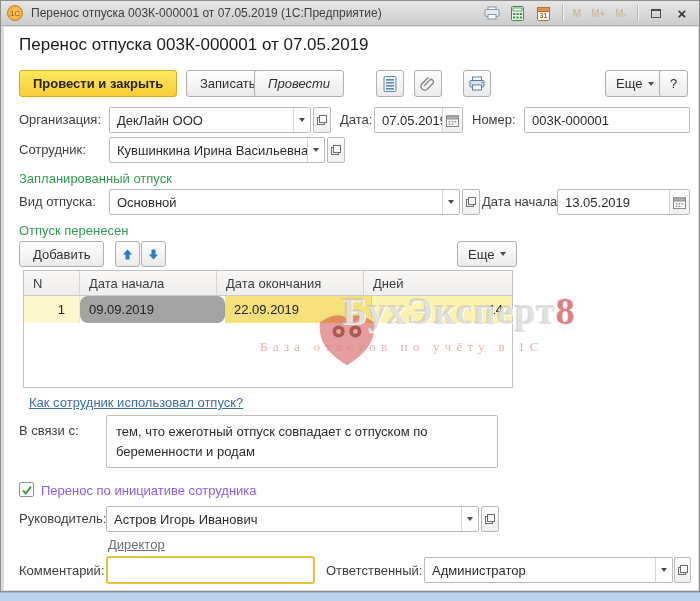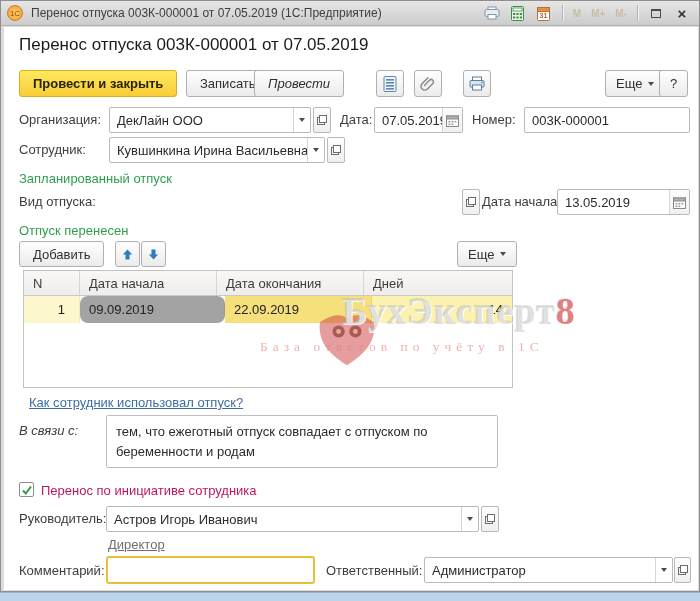--- a/index.html
+++ b/index.html
@@ -227,20 +227,26 @@
           <i class="tri"></i>
         </span>
     </div>
     <button class="choosebtn" style="left:323px; top:110px;">
         <span class="pick"></span>
       </button>
 
     <span class="sec" style="left:15px; top:144px;">Запланированный отпуск</span>
 
     <span class="label" style="left:15px; top:167px;">Вид отпуска:</span>
+    <div class="fld" style="left:105px; top:162px; width:351px;">
+      <span class="fld-text">Основной</span>
+      <span class="ddbtn">
+          <i class="tri"></i>
+        </span>
+    </div>
     <button class="choosebtn" style="left:458px; top:162px;">
         <span class="pick"></span>
       </button>
 
     <span class="label" style="left:478px; top:167px;">Дата начала:</span>
     <div class="fld" style="left:553px; top:162px; width:133px;">
       <span class="fld-text">13.05.2019</span>
       <span class="calbtn">
         <svg width="13" height="13" viewBox="0 0 13 13">
           <rect x="0.5" y="2" width="12" height="10.5" fill="#fdfdfd" stroke="#8a8a8a"></rect>
@@ -298,29 +304,29 @@
         <circle cx="44" cy="22" r="6.5" fill="rgba(110,20,20,0.5)"></circle>
         <circle cx="26" cy="22" r="2.6" fill="rgba(255,225,170,0.65)"></circle>
         <circle cx="44" cy="22" r="2.6" fill="rgba(255,225,170,0.65)"></circle>
       </svg>
       <div class="wm-brand" style="position:absolute; left:28px; top:0;"><span>БухЭксперт</span><span class="wm-accent">8</span></div>
       <div class="wm-tag" style="position:absolute; left:-54px; top:50px;">База ответов по учёту в 1С</div>
     </div>
 
     <a class="link" style="left:25px; top:368px;">Как сотрудник использовал отпуск?</a>
 
-    <span class="label" style="left:15px; top:396px;font-style:italic;">В связи с:</span>
+    <span class="label" style="left:15px; top:396px;">В связи с:</span>
     <textarea class="reason-ta" style="left: 102px; top: 388px; width: 392px; height: 53px;">тем, что ежеготный отпуск совпадает с отпуском по беременности и родам</textarea>
 
     <span class="cbbox" style="left:15px; top:455px;">
       <svg width="12" height="12" viewBox="0 0 12 12">
         <path d="M2 6.5 L4.8 9.5 L10 2.5" fill="none" stroke="#2f9e44" stroke-width="2"></path>
       </svg>
     </span>
-    <span class="label" style="left:37px; top:456px; color:#be185d;">Перенос по инициативе сотрудника</span>
+    <span class="label" style="left:37px; top:456px; color:#8b5cf6;">Перенос по инициативе сотрудника</span>
 
     <span class="label" style="left:15px; top:484px;">Руководитель:</span>
     <div class="fld" style="left:102px; top:479px; width:373px;justify-content:flex-end;">
       <span class="fld-text">Астров Игорь Иванович</span>
       <span class="ddbtn">
           <i class="tri"></i>
         </span>
     </div>
     <button class="choosebtn" style="left:477px; top:479px;">
         <span class="pick"></span>

